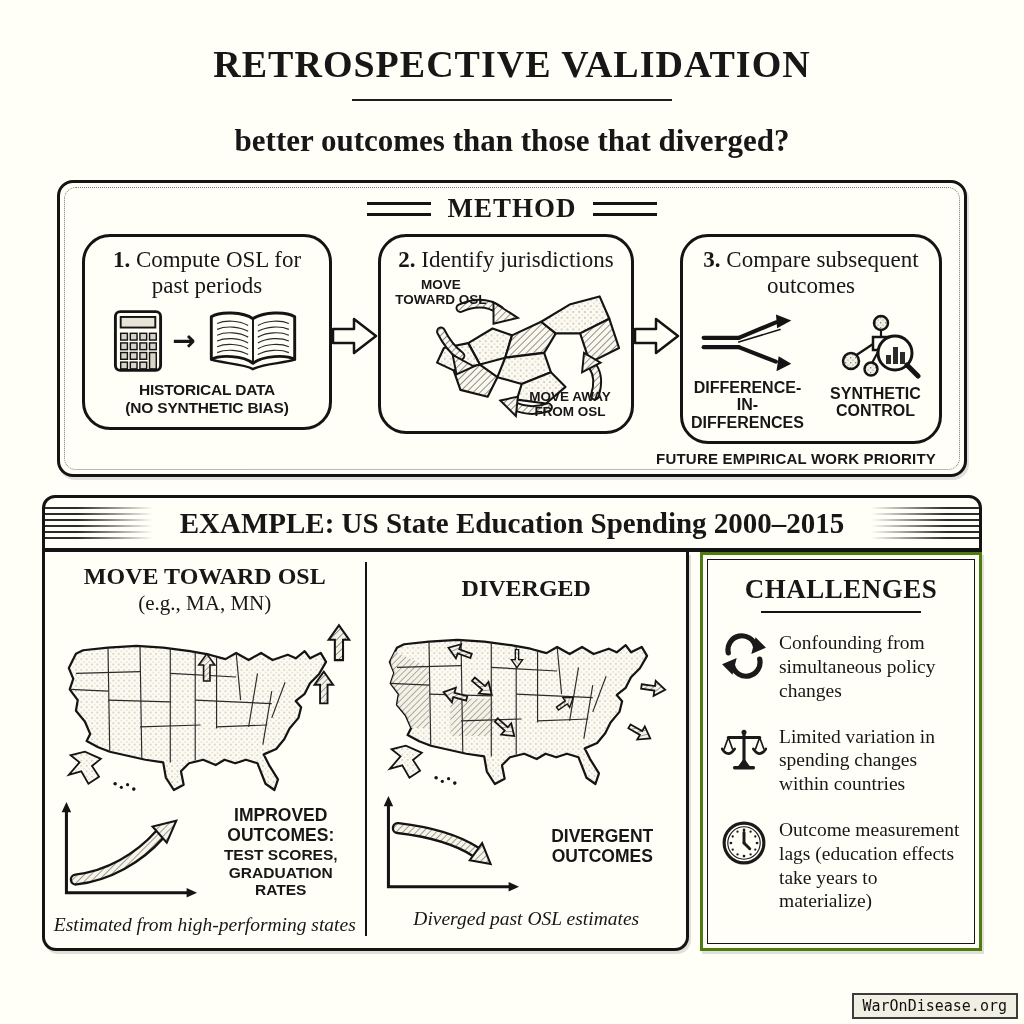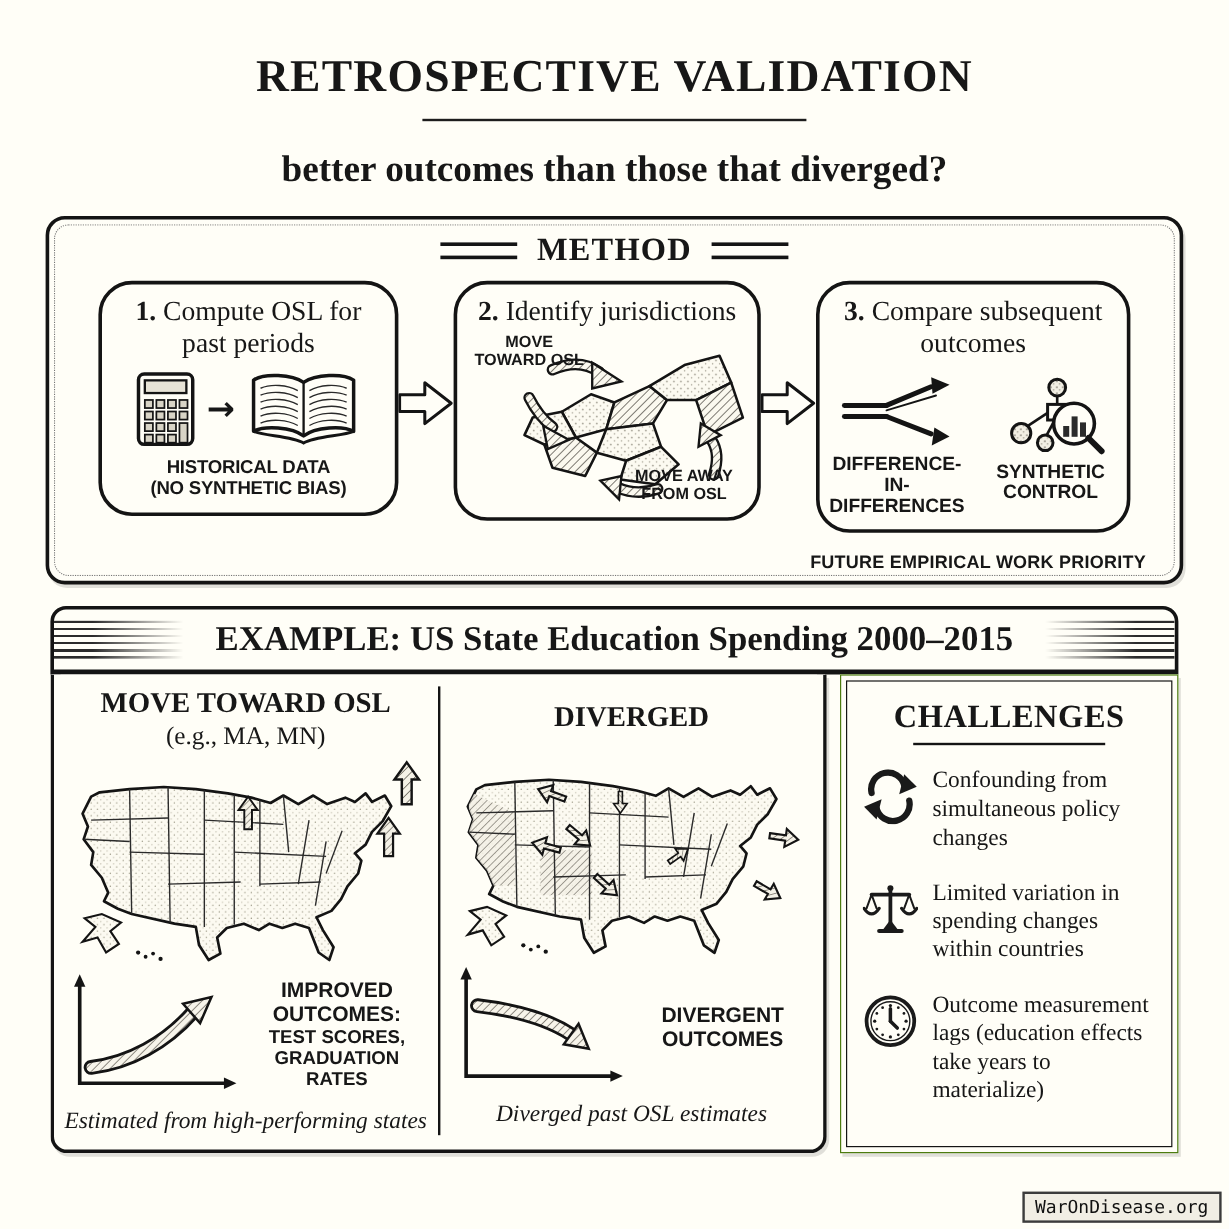--- a/index.html
+++ b/index.html
@@ -7,22 +7,22 @@
     width:1024px;height:1024px;position:relative;overflow:hidden;
     background:#fffef7;color:#171717;
     font-family:"Liberation Serif","DejaVu Serif",serif;
   }
   
   .hdr{text-align:center;padding-top:42px}
   .page-title{margin:0;font-size:38px;font-weight:700;letter-spacing:1px}
   .title-rule{width:320px;height:2px;background:#1d1d1d;margin:13px auto 20px}
   .question{font-size:31px;font-weight:700;line-height:1.26}
   
-  .method{margin:20px 38px 0;position:relative;border:3px solid #141414;border-radius:16px;
-          padding:8px 12px 40px;background:#fffef7;box-shadow:2px 3px 0 rgba(0,0,0,.12)}
+  .method{margin:20px 57px 0;position:relative;border:3px solid #141414;border-radius:16px;
+          padding:8px 12px 30px;background:#fffef7;box-shadow:2px 3px 0 rgba(0,0,0,.12)}
   .method::before{content:"";position:absolute;inset:4px;border:1px dotted #777;border-radius:12px;pointer-events:none}
   .method-title-row{display:flex;align-items:center;justify-content:center;gap:16px;margin-top:2px}
   .method-title{margin:0;font-size:27px;font-weight:700;letter-spacing:1px}
   .dbl{width:64px;height:8px;border-top:3px solid #141414;border-bottom:3px solid #141414}
   .steps-row{display:flex;align-items:flex-start;justify-content:center;margin-top:10px}
   .step-box{border:3px solid #141414;border-radius:28px;padding:8px 8px 10px;background:#fffef7;min-height:178px;box-sizing:border-box}
   .step1{width:250px}.step2{width:256px}.step3{width:262px}
   .step-title{font-size:23px;text-align:center;line-height:1.12;margin:2px auto 0}
   .step1 .step-title{width:200px}.step3 .step-title{width:220px}
   .flow-arrow{margin-top:82px;flex:0 0 46px}
@@ -57,21 +57,21 @@
   .panel-title{font-size:24px;font-weight:700;text-align:center;line-height:1.05}
   .panel-subtitle{font-size:21px;margin-top:1px}
   .diverged .panel-title{margin-top:12px}
   .map-wrap{width:304px;height:178px;margin-top:4px}
   .graph-row{display:flex;align-items:center;width:100%;margin-top:2px}
   .graph-svg{flex:0 0 152px;height:106px}
   .outcome-label{flex:1;text-align:center;font-family:"Liberation Sans",sans-serif;font-weight:700;line-height:1.14}
   .outcome-heading{font-size:17.5px}
   .outcome-detail{font-size:15.5px}
   .panel-caption{font-style:italic;font-size:19.5px;margin-top:8px}
-  .challenges-box{flex:1;margin-left:11px;border:1px solid #4d7c0f;background:#fffef7;
+  .challenges-box{flex:1;margin-left:11px;border:3px solid #4d7c0f;background:#fffef7;
                   padding:4px;box-sizing:border-box;box-shadow:2px 3px 0 rgba(0,0,0,.12)}
   .challenges-inner{border:1.5px solid #141414;height:100%;box-sizing:border-box;padding:10px 13px 6px;
                     display:flex;flex-direction:column}
   .challenges-title{margin:4px 0 2px;font-size:27px;font-weight:700;text-align:center;letter-spacing:.5px}
   .challenges-rule{width:160px;height:2px;background:#141414;margin:4px auto 18px}
   .challenge-item{display:flex;gap:12px;align-items:flex-start;margin-bottom:22px}
   .citem-icon{flex:0 0 46px;padding-top:2px}
   .citem-text{font-size:19.5px;line-height:1.22}
   
   .watermark{position:absolute;right:6px;bottom:5px;font-family:"DejaVu Sans Mono","Liberation Mono",monospace;

